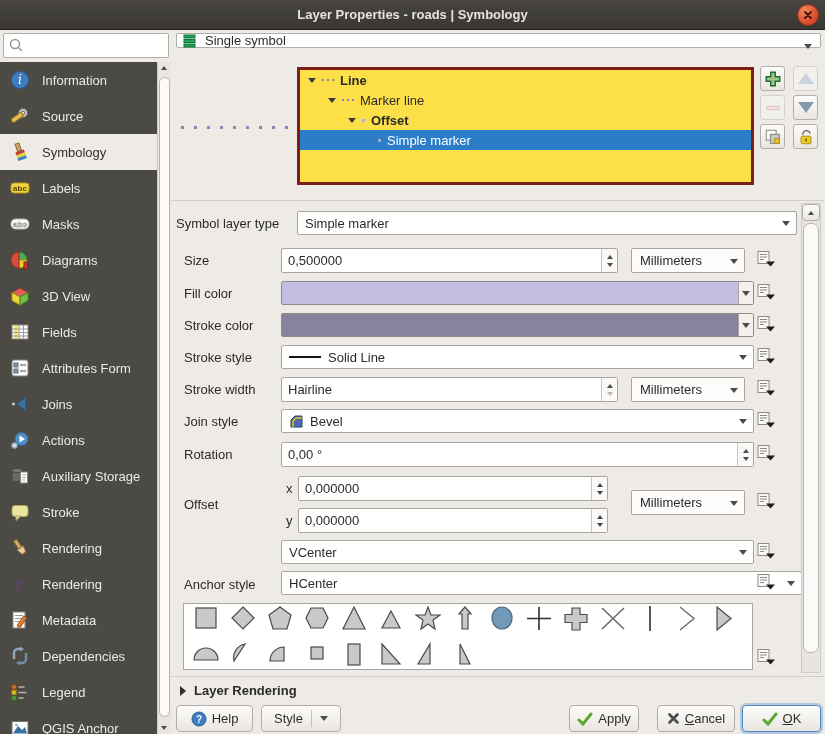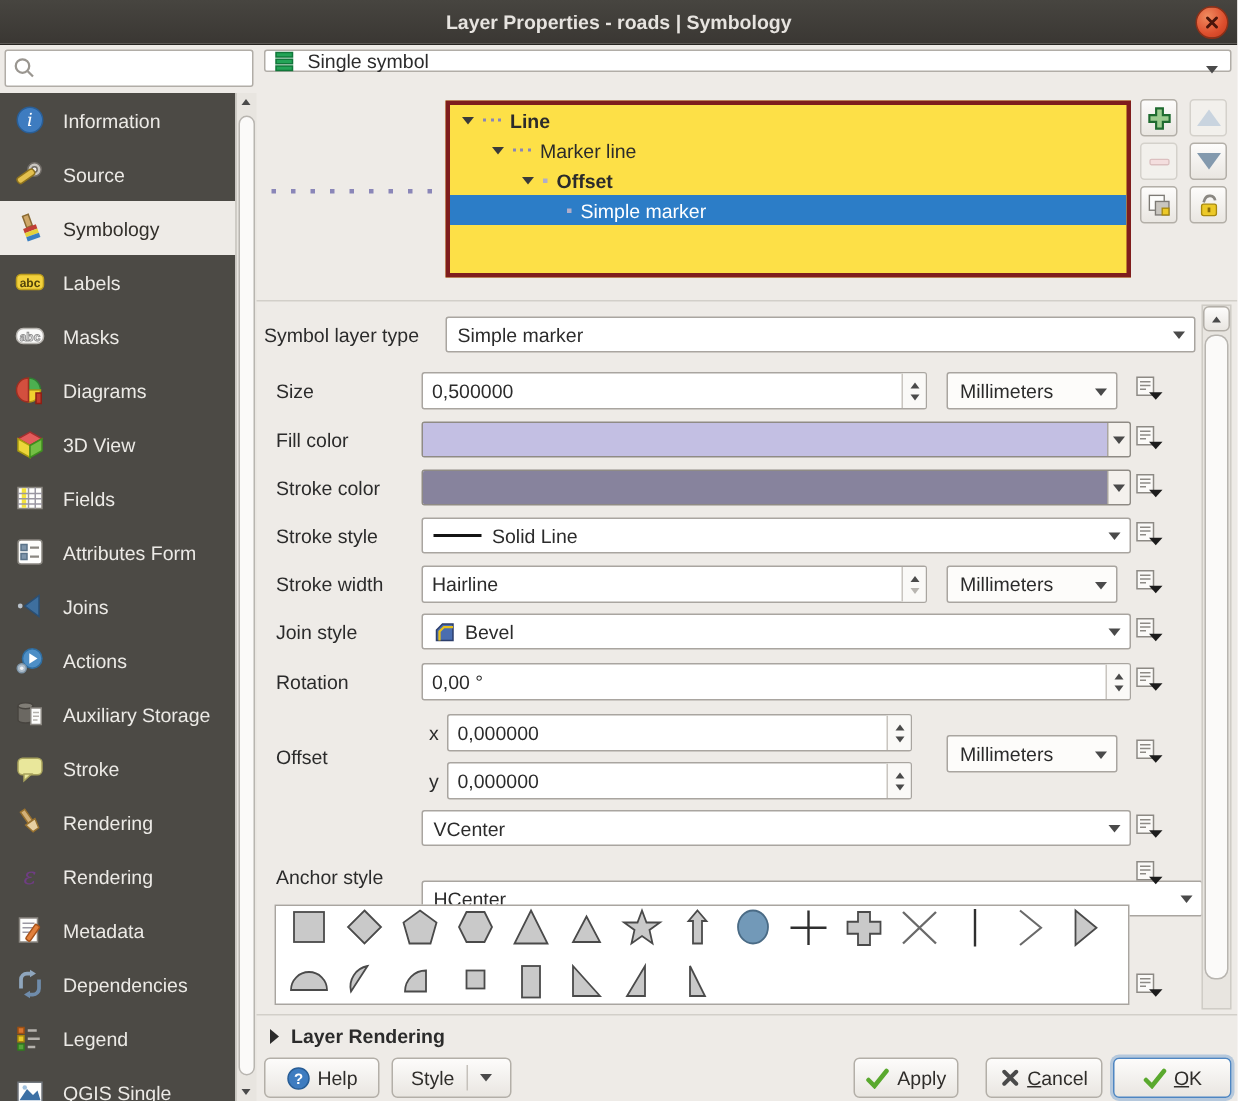--- a/index.html
+++ b/index.html
@@ -324,21 +324,21 @@
           <path d="M8.5 5h6 M8.5 10.5h8 M8.5 16h5" stroke="#b5b2ad" stroke-width="1.6"></path>
         </svg>
       <span class="lbl">Legend</span>
     </div>
     <div class="side-item">
       <svg width="20" height="20" viewBox="0 0 20 20">
           <rect x="2" y="3.5" width="16" height="13" fill="#fdfdfc" stroke="#70767c"></rect>
           <polygon points="3,15.5 8,8 12,12 15,9 17,15.5" fill="#3c70a4"></polygon>
           <circle cx="6.5" cy="7" r="1.5" fill="#9fc0dd"></circle>
         </svg>
-      <span class="lbl">QGIS Single</span>
+      <span class="lbl">QGIS Anchor</span>
     </div>
   </div>
   <div class="side-scroll">
     <div style="position:absolute;left:3px;top:4px" class="tri-up-s"></div>
     <div class="thumb"></div>
     <div style="position:absolute;left:3px;bottom:4px" class="tri-dn-s"></div>
   </div>
 
   <div class="preview-dots">
     <span></span>
@@ -577,21 +577,21 @@
       </div>
   </div>
   <button class="ovr" style="left:755px;top:542px">
     <svg width="19" height="17" viewBox="0 0 19 17">
         <rect x="1" y="1.5" width="11" height="12" fill="#fbfaf8" stroke="#8d8a85"></rect>
         <path d="M3 4.5h7 M3 7h7 M3 9.5h4" stroke="#8d8a85"></path>
         <polygon points="9,11.5 18,11.5 13.5,16.5" fill="#1c1c1c"></polygon>
       </svg>
   </button>
   <div class="row-label" style="left:184px;top:577px">Anchor style</div>
-  <div class="combo" style="left:281px;top:587px;width:521px">
+  <div class="combo" style="left:281px;top:571px;width:521px">
     <span>HCenter</span>
     <div class="dd-pos">
         <div class="tri-dn"></div>
       </div>
   </div>
   <button class="ovr" style="left:755px;top:573px">
     <svg width="19" height="17" viewBox="0 0 19 17">
         <rect x="1" y="1.5" width="11" height="12" fill="#fbfaf8" stroke="#8d8a85"></rect>
         <path d="M3 4.5h7 M3 7h7 M3 9.5h4" stroke="#8d8a85"></path>
         <polygon points="9,11.5 18,11.5 13.5,16.5" fill="#1c1c1c"></polygon>

